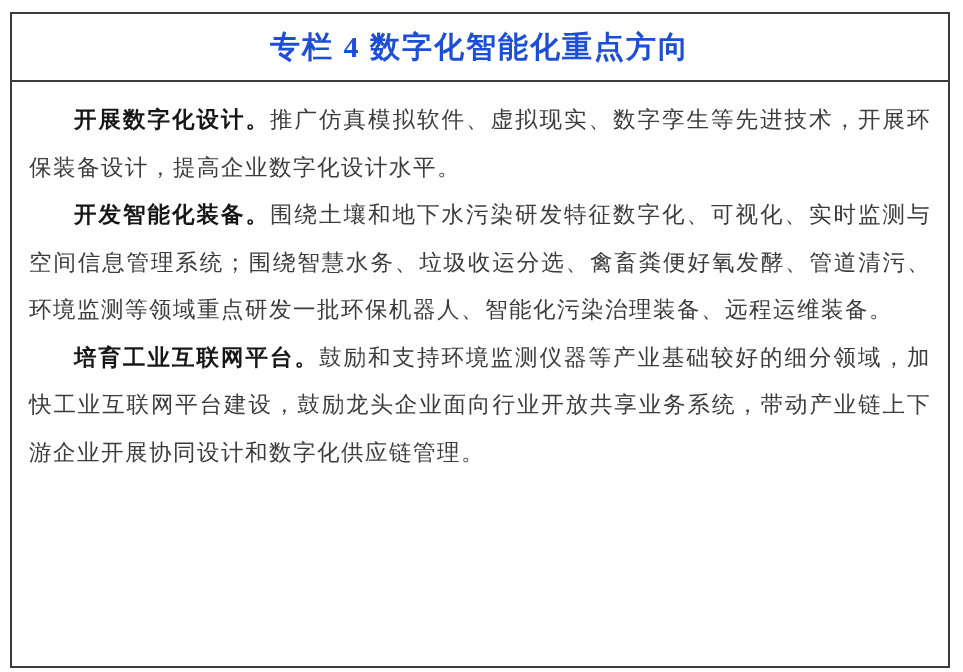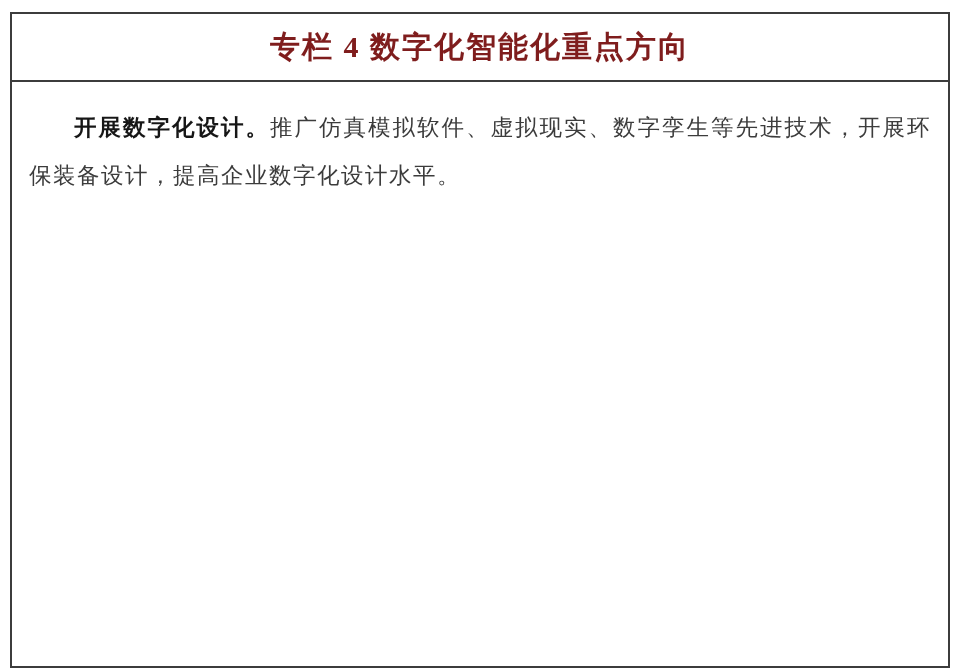--- a/index.html
+++ b/index.html
@@ -29,27 +29,27 @@
     height: 66px;
     border-bottom: 2px solid #3c3c3c;
     display: flex;
     align-items: center;
     justify-content: center;
   }
   .panel-title {
     margin: 0;
     font-size: 30px;
     font-weight: 700;
-    color: #7f1d1d;
+    color: #1d4ed8;
     letter-spacing: 2px;
     font-family: "Liberation Serif", serif;
     white-space: nowrap;
   }
   .panel-body {
-    padding: 22px 17px 0 17px;
+    padding: 14px 17px 0 17px;
   }
   .panel-body p {
     margin: 0;
     font-size: 22.5px;
     line-height: 47.5px;
     color: #3c3c3c;
     text-indent: 2em;
     text-align: justify;
     text-align-last: left;
     letter-spacing: 1.5px;
@@ -63,15 +63,17 @@
 </head>
 <body>
 
 <div class="page">
   <div class="panel">
     <div class="panel-title-row">
       <h1 class="panel-title">专栏 4 数字化智能化重点方向</h1>
     </div>
     <div class="panel-body">
       <p><span class="lead">开展数字化设计。</span><span>推广仿真模拟软件、虚拟现实、数字孪生等先进技术，开展环保装备设计，提高企业数字化设计水平。</span></p>
+      <p><span class="lead">开发智能化装备。</span><span>围绕土壤和地下水污染研发特征数字化、可视化、实时监测与空间信息管理系统；围绕智慧水务、垃圾收运分选、禽畜粪便好氧发酵、管道清污、环境监测等领域重点研发一批环保机器人、智能化污染治理装备、远程运维装备。</span></p>
+      <p><span class="lead">培育工业互联网平台。</span><span>鼓励和支持环境监测仪器等产业基础较好的细分领域，加快工业互联网平台建设，鼓励龙头企业面向行业开放共享业务系统，带动产业链上下游企业开展协同设计和数字化供应链管理。</span></p>
     </div>
   </div>
 </div>
 
 </body></html>

